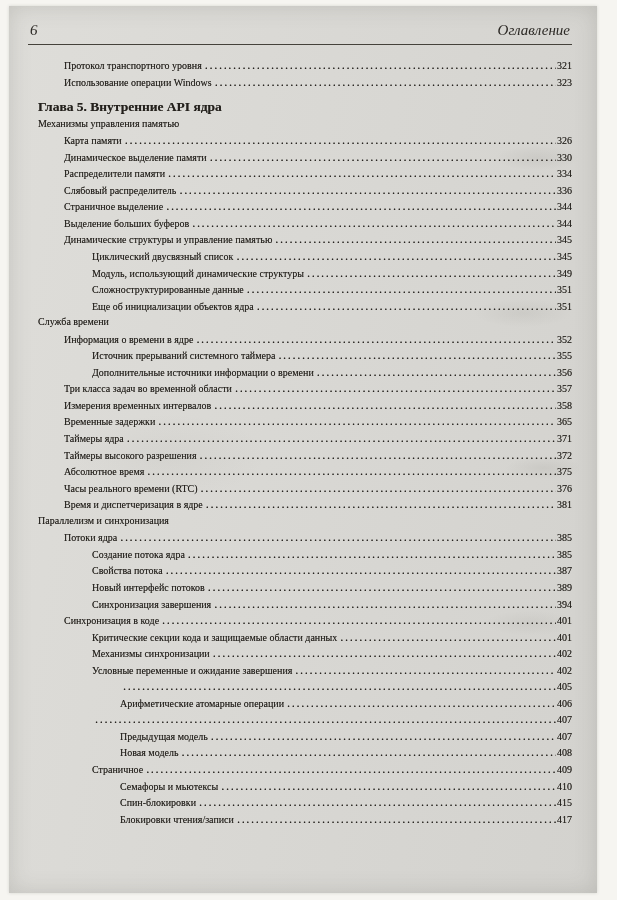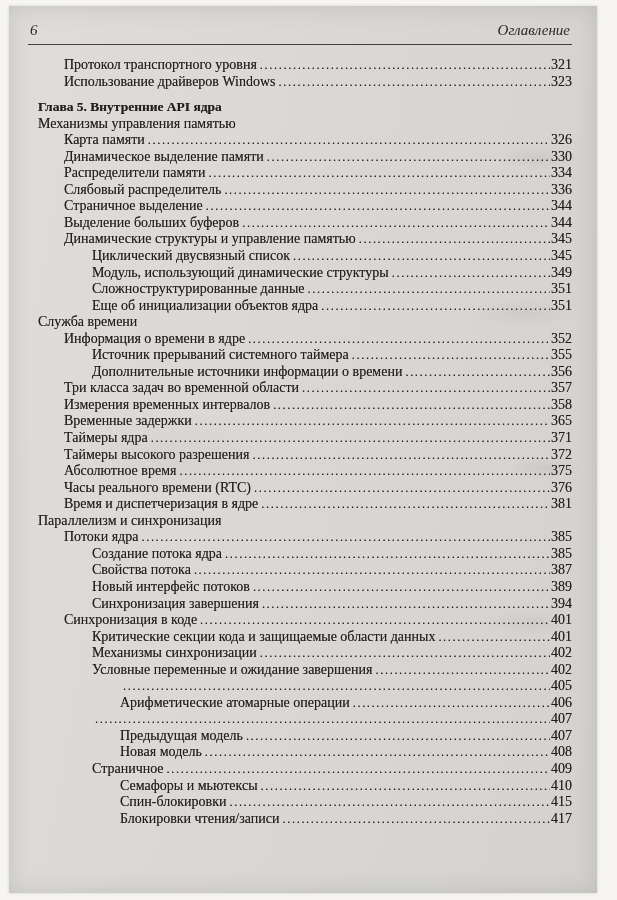--- a/index.html
+++ b/index.html
@@ -44,21 +44,21 @@
     border-top: 1.4px solid #45423b;
     margin: 5px 1px 0 0;
   }
   .toc {
     margin-top: 12px;
     padding-right: 1px;
   }
   .toc-row {
     display: flex;
     align-items: baseline;
-    font-size: 14px;
+    font-size: 10px;
     line-height: 16.55px;
     height: 16.55px;
     white-space: nowrap;
     overflow: hidden;
     text-shadow: 0 0 0.5px rgba(40, 36, 30, 0.55);
   }
   .toc-row.bold { font-weight: bold; font-size: 13.5px; }
   .toc-row.gap-before { margin-top: 9px; }
   .indent-0 { padding-left: 7px; flex-direction: column; }
   .indent-1 { padding-left: 36px; }
@@ -92,21 +92,21 @@
   <hr class="header-rule">
 
   <div class="toc">
   <div class="toc-row indent-1">
     <span class="toc-label">Протокол транспортного уровня</span>
     <span class="leader"></span>
     <span class="toc-page-num">321</span>
   </div>
 
   <div class="toc-row indent-1">
-    <span class="toc-label">Использование драйверов Windows</span>
+    <span class="toc-label">Использование операции Windows</span>
     <span class="leader"></span>
     <span class="toc-page-num">323</span>
   </div>
 
 
   <div class="toc-row indent-0 bold gap-before">
     <span class="toc-label">Глава 5. Внутренние API ядра</span>
     <span class="leader"></span>
     <span class="toc-page-num">326</span>
   </div>

